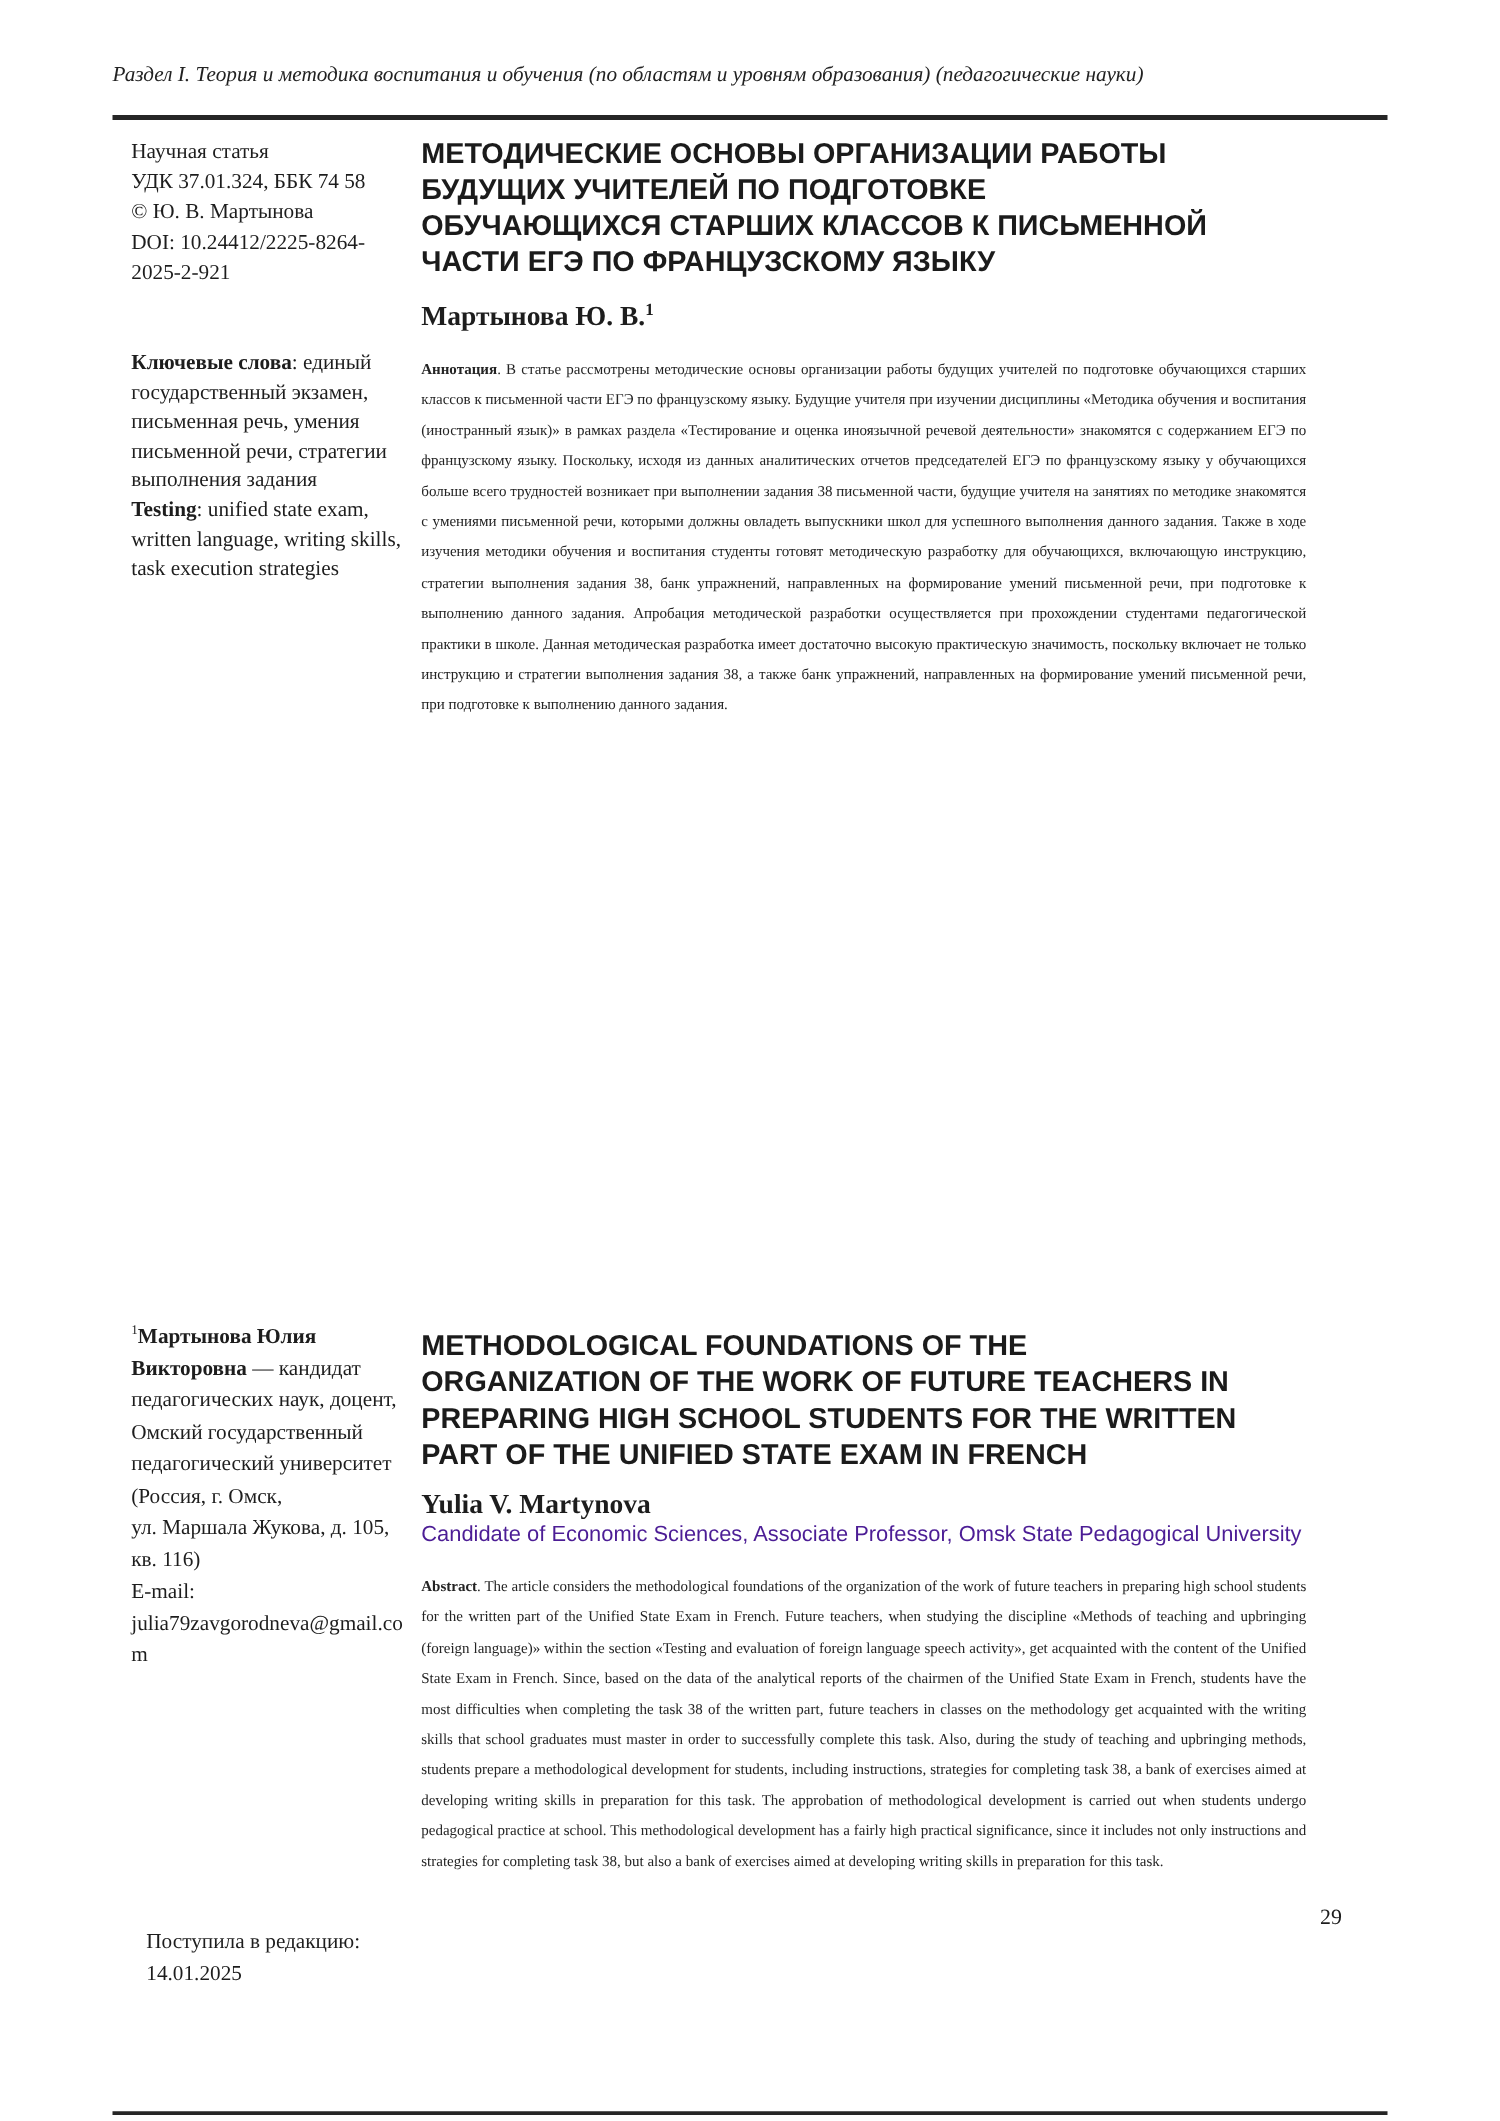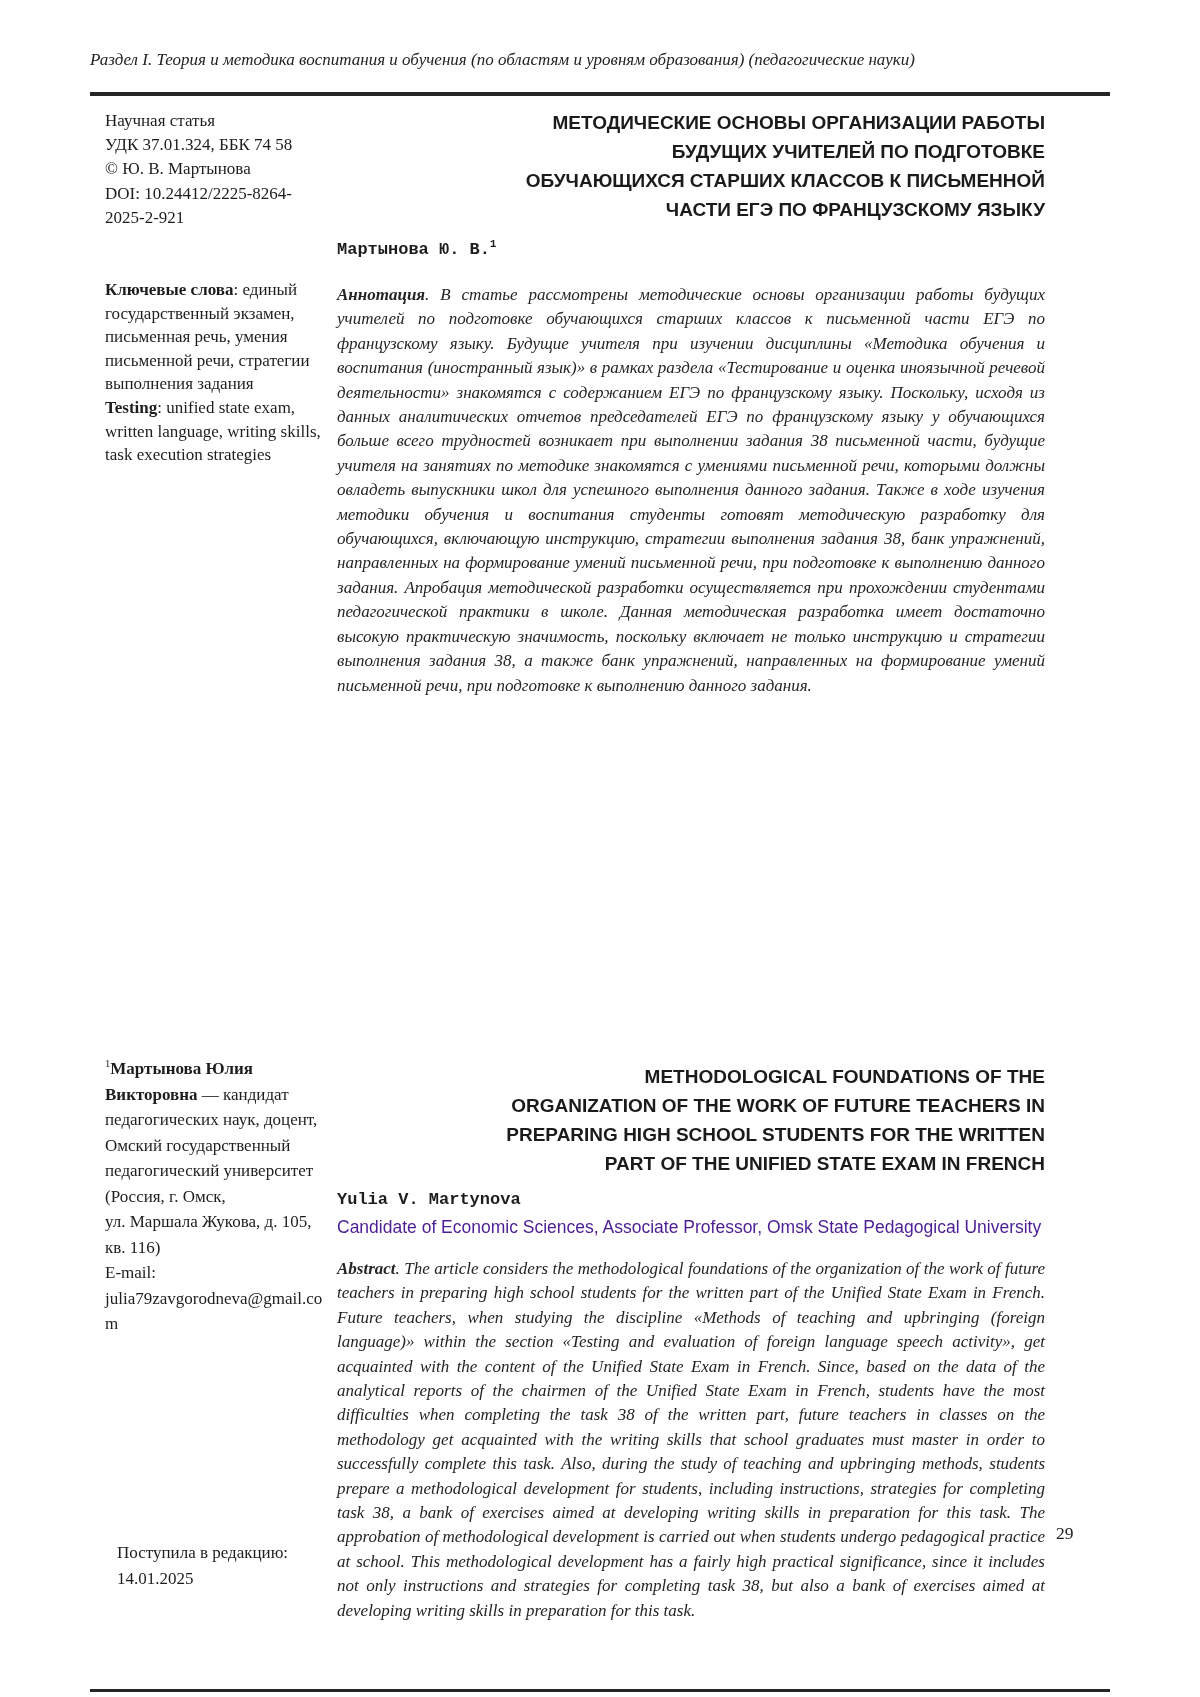--- a/index.html
+++ b/index.html
@@ -49,45 +49,43 @@
   .bold { font-weight: bold; }
 
   
   .main {
     position: absolute;
     left: 337px; width: 708px;
   }
   .title {
     font-family: "Liberation Sans", sans-serif;
     font-weight: bold;
-    font-size: 19px;
+    font-size: 23px;
     line-height: 29px;
     white-space: pre-line;
     color: #1b1b1b;
-    text-align: right;
   }
   .t-ru { top: 108px; }
   .t-en { top: 1062px; }
   .author-line {
-    font-family: Liberation Mono, monospace;
+    font-family: Liberation Serif, serif;
     font-weight: bold;
-    font-size: 17px;
+    font-size: 22px;
   }
   .au-ru { top: 240px; }
   .au-en { top: 1190px; }
   .affil {
     top: 1217px;
     font-family: "Liberation Sans", sans-serif;
     font-size: 17.5px;
     color: #4c1d95;
   }
   .abstract {
     font-family: "Liberation Serif", serif;
-    font-style: italic;
-    font-size: 17px;
+    font-size: 12px;
     line-height: 24.4px;
     text-align: justify;
     color: #242424;
   }
   .a-ru { top: 283px; }
   .a-en { top: 1257px; }
   .abstract b { font-weight: bold; }
   sup { font-size: 0.62em; vertical-align: super; line-height: 0; }
   .pagenum {
     position: absolute;

